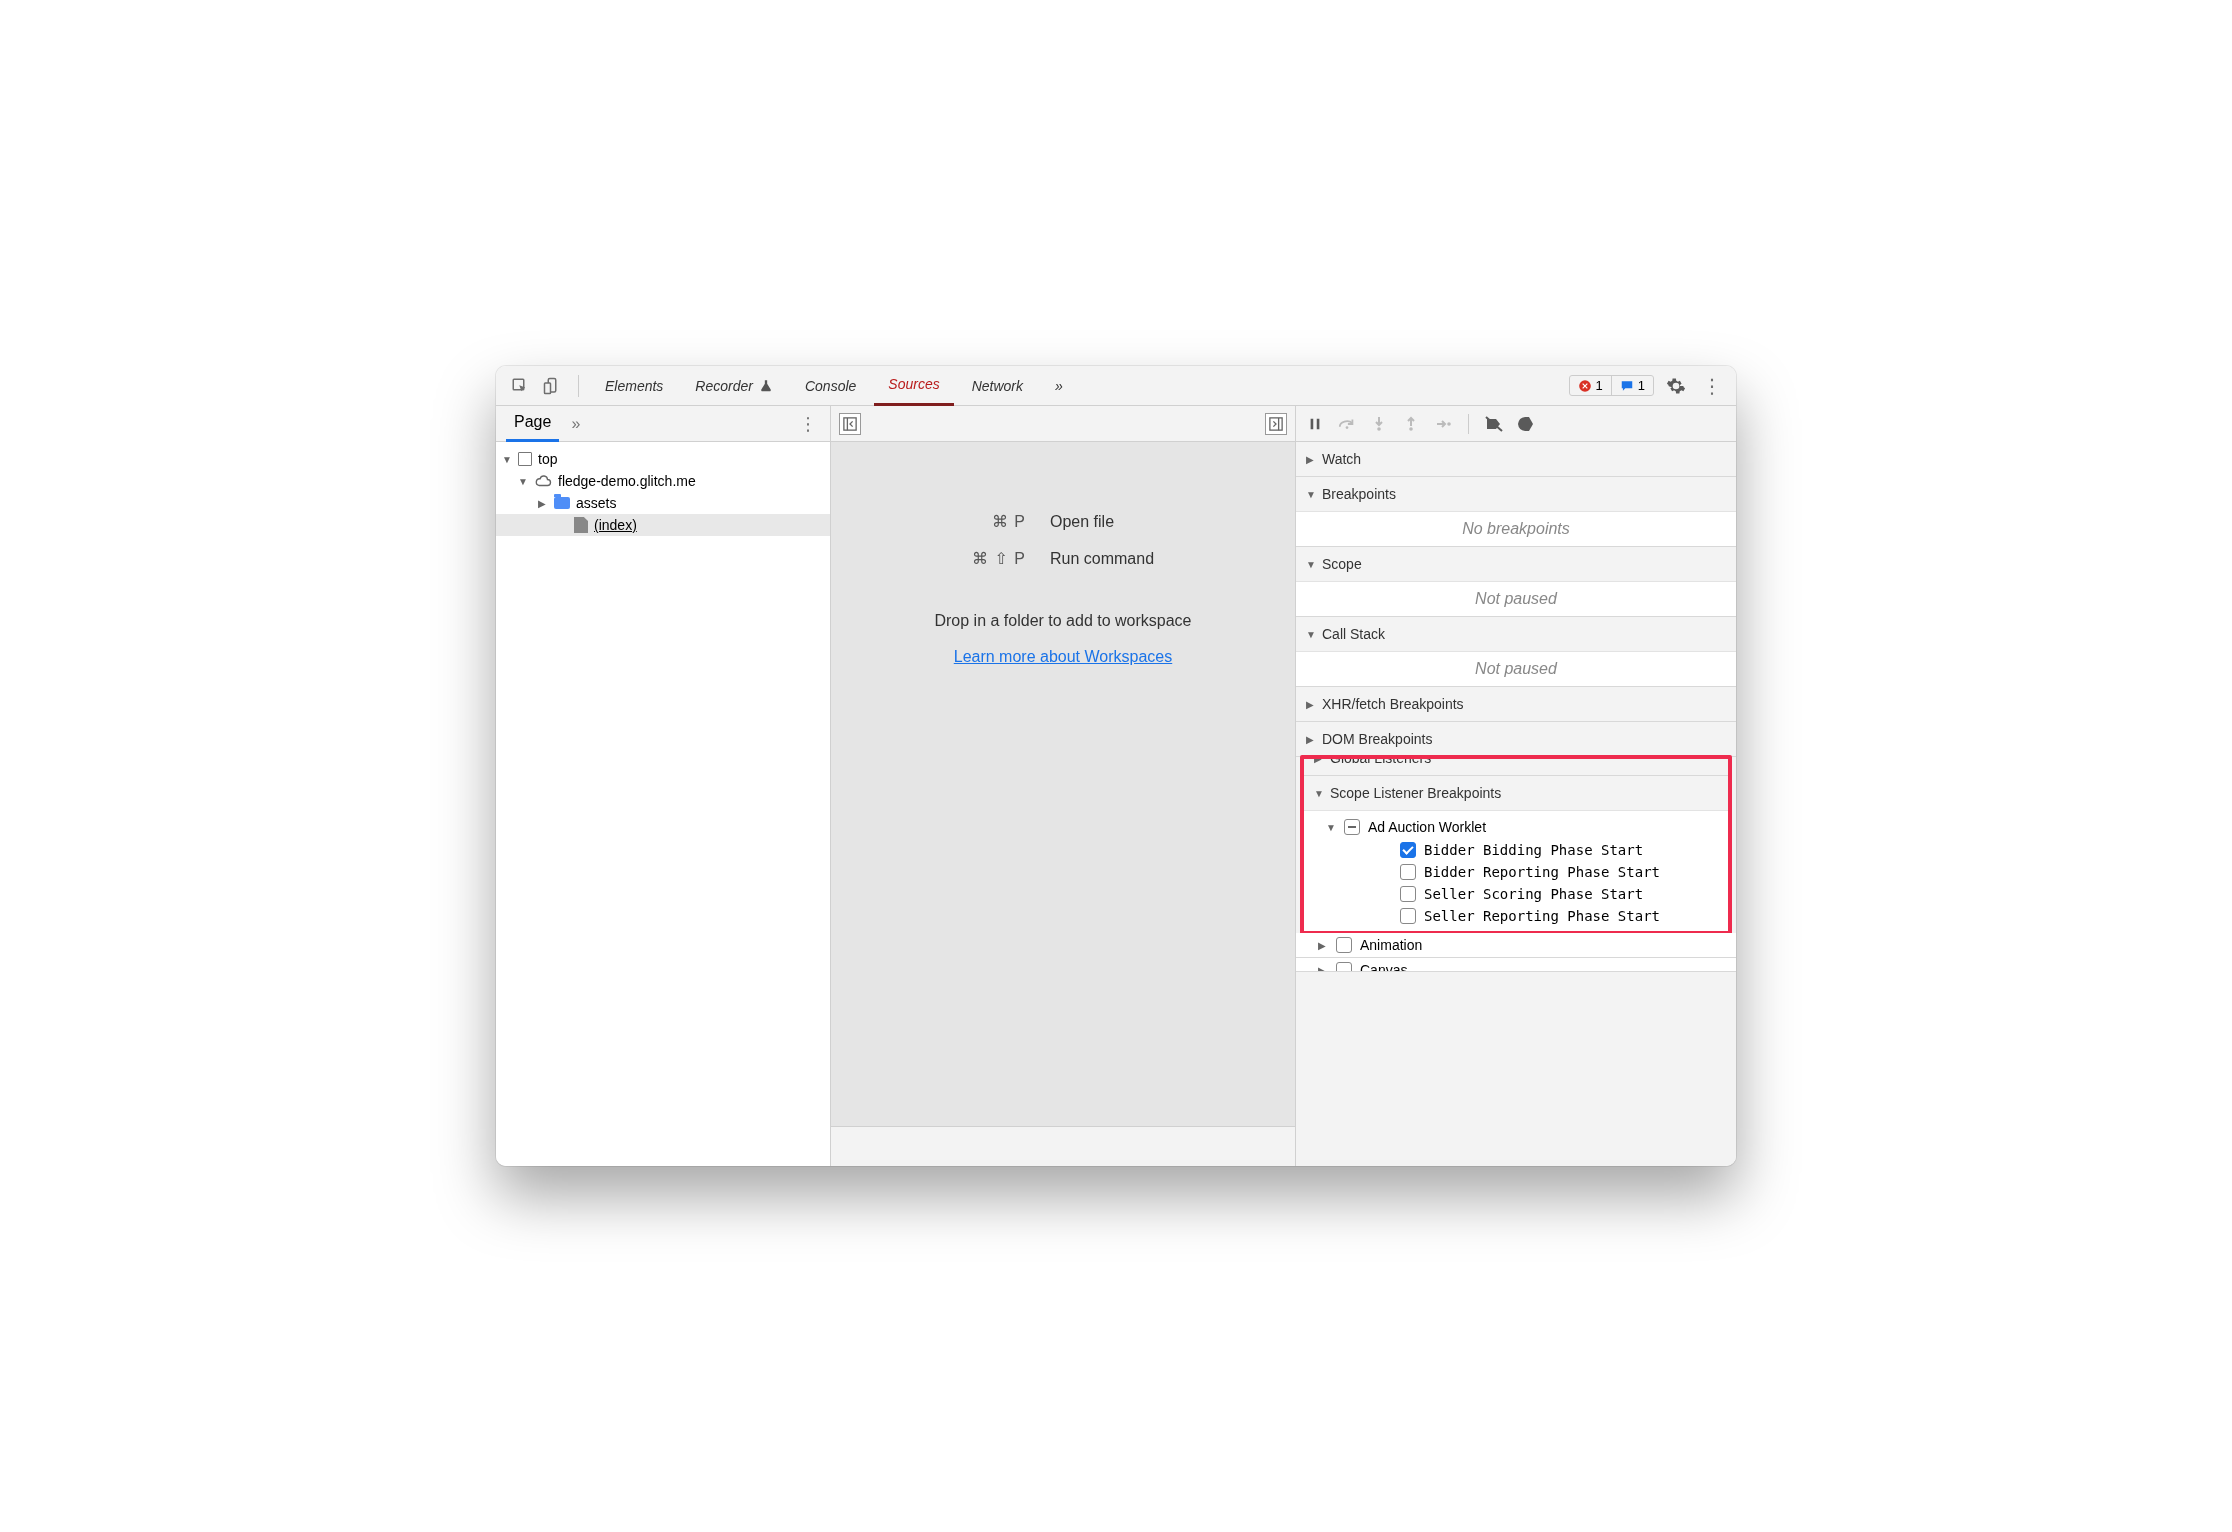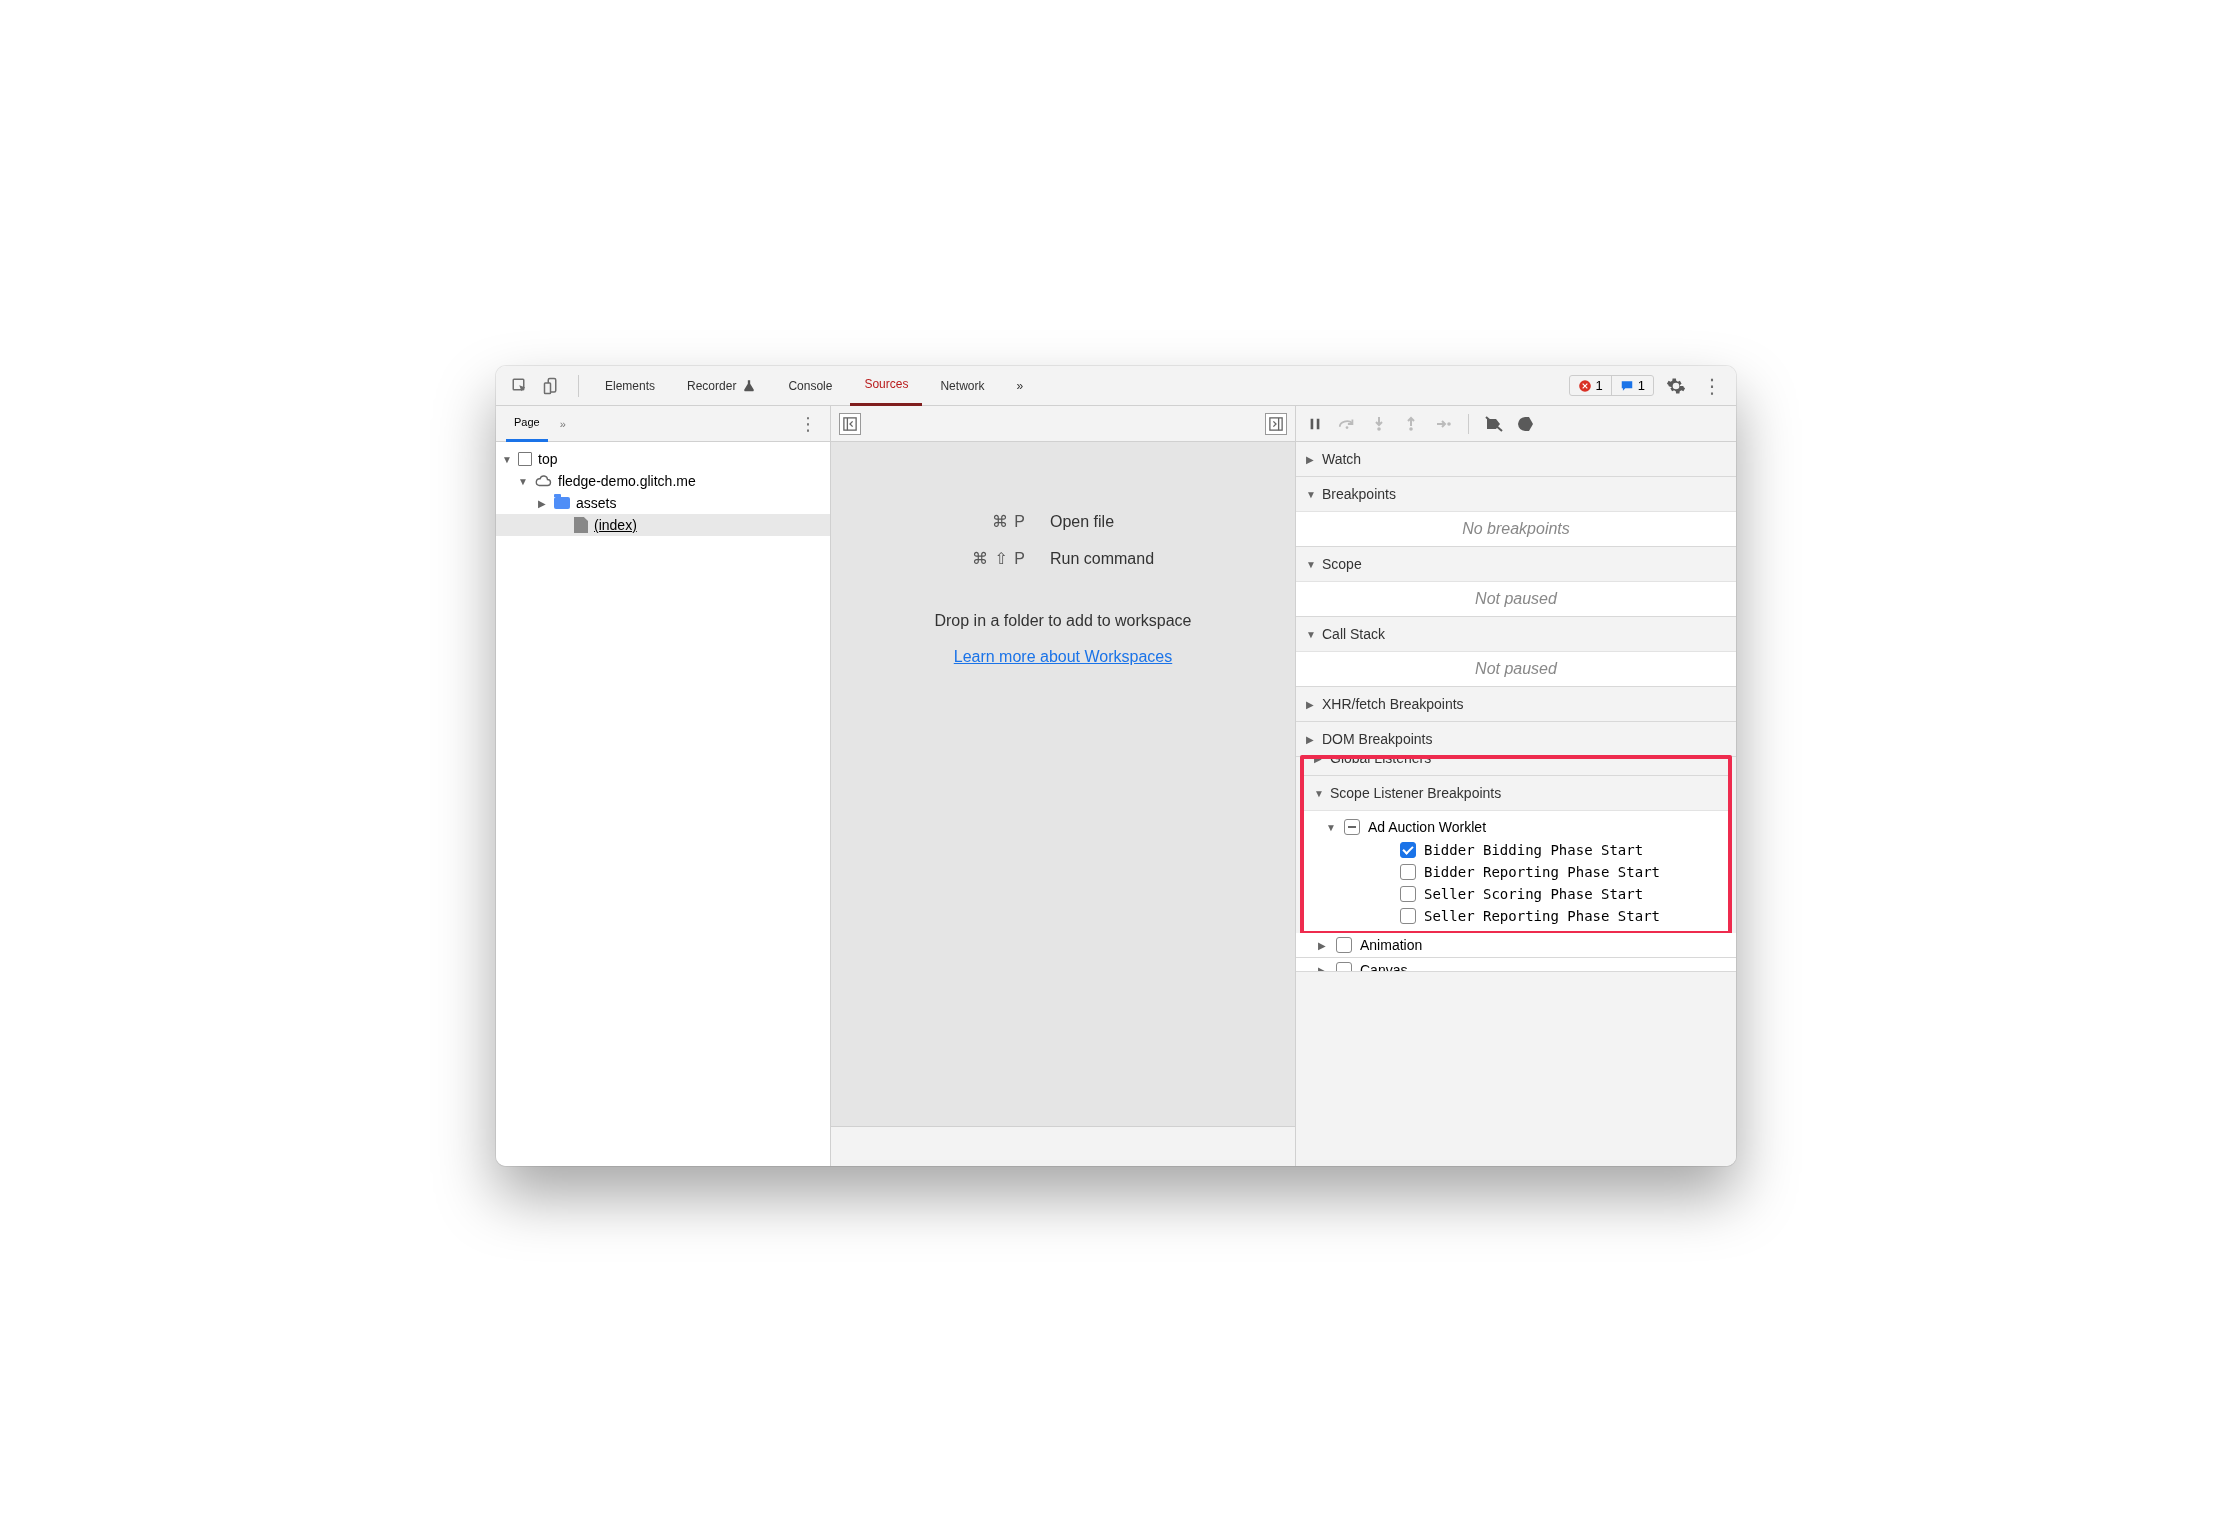--- a/index.html
+++ b/index.html
@@ -31,31 +31,31 @@
 .toolbar {
   height: 40px;
   border-bottom: 1px solid #d0d0d0;
   display: flex; align-items:center;
   padding: 0 10px;
   background:#f3f3f3;
   gap: 4px;
 }
 .toolbar .icon-btn { width:28px; height:28px; display:flex;align-items:center;justify-content:center; color:#6e6e6e; border-radius:3px;}
 .toolbar .sep { width:1px; height:22px; background:#ccc; margin:0 8px;}
-.tab { padding: 11px 14px; height:40px; display:flex; align-items:center; gap:6px; font-size:12px; color:#333; cursor:pointer;}
+.tab { padding: 11px 14px; height:40px; display:flex; align-items:center; gap:6px; font-size:14px; color:#333; cursor:pointer;font-style:italic;}
 .tab.active { border-bottom:3px solid #7f1d1d; color:#b91c1c; font-weight:400;}
 .toolbar-right { margin-left:auto; display:flex; align-items:center; gap:8px;}
 .badge-box { display:flex; border:1px solid #ccc; border-radius:3px; overflow:hidden;}
 .badge { display:flex; align-items:center; gap:4px; padding:2px 8px; font-size:13px;}
 .badge.err svg{color:#d93025;}
 .badge.msg{border-left:1px solid #ccc;} .badge.msg svg{color:#1a73e8;}
 .body { display:flex; height:760px;}
 .left-panel { width:335px; border-right:1px solid #d0d0d0; display:flex; flex-direction:column; background:#fff;}
 .left-tabs { height:36px; border-bottom:1px solid #d0d0d0; background:#f3f3f3; display:flex; align-items:center; padding:0 10px;}
-.left-tabs .lt { font-size:11px; padding:0 8px; height:36px; display:flex;align-items:center;}
+.left-tabs .lt { font-size:16px; padding:0 8px; height:36px; display:flex;align-items:center;}
 .left-tabs .lt.active{ border-bottom:3px solid #1a73e8;}
 .left-tabs .more{ margin-left:4px; color:#777;}
 .left-tabs .kebab{ margin-left:auto; color:#6e6e6e; width:24px; text-align:center; font-size:18px;}
 .file-tree{ flex:1; padding:6px 0; font-size:14px;}
 .tree-row{ display:flex; align-items:center; gap:6px; padding:3px 6px; cursor:default;}
 .tree-row .arrow{ width:10px; color:#666; font-size:10px;}
 .tree-row.selected{ background:#e8e8e8;text-decoration:underline;}
 .indent-1{padding-left:22px;}
 .indent-2{padding-left:42px;}
 .indent-3{padding-left:62px;}

